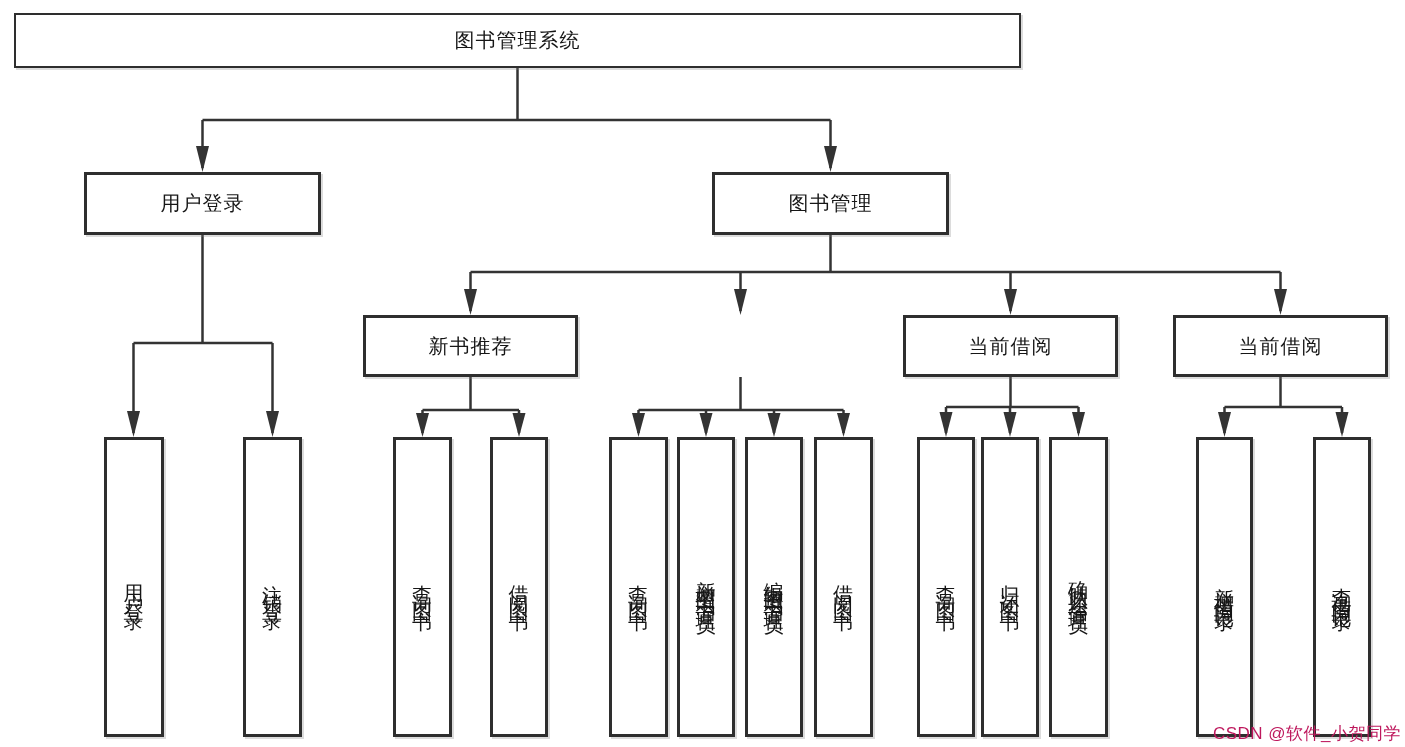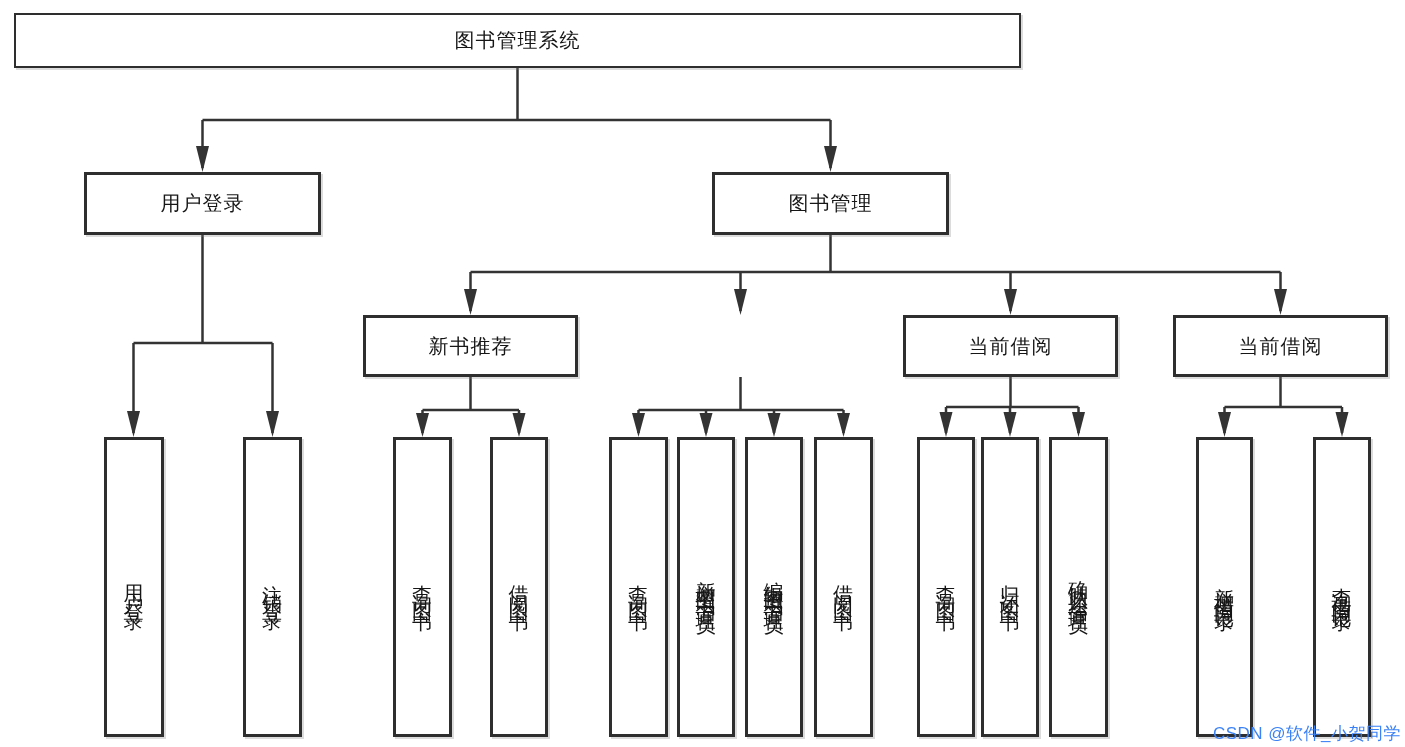--- a/index.html
+++ b/index.html
@@ -31,21 +31,21 @@
     letter-spacing:9px;
     line-height:1;
   }
   .node.v.long .lbl{letter-spacing:5px;}
   svg.wires{position:absolute;left:0;top:0;z-index:0;}
   .node{z-index:1;}
   #watermark{
     position:absolute;
     right:4px;bottom:2px;
     z-index:5;
-    color:#3b82f6;
+    color:#be185d;
     font-size:17px;
     letter-spacing:0.5px;
     white-space:nowrap;
   }
 </style>
 </head>
 <body>
 
 <div id="canvas">
 

